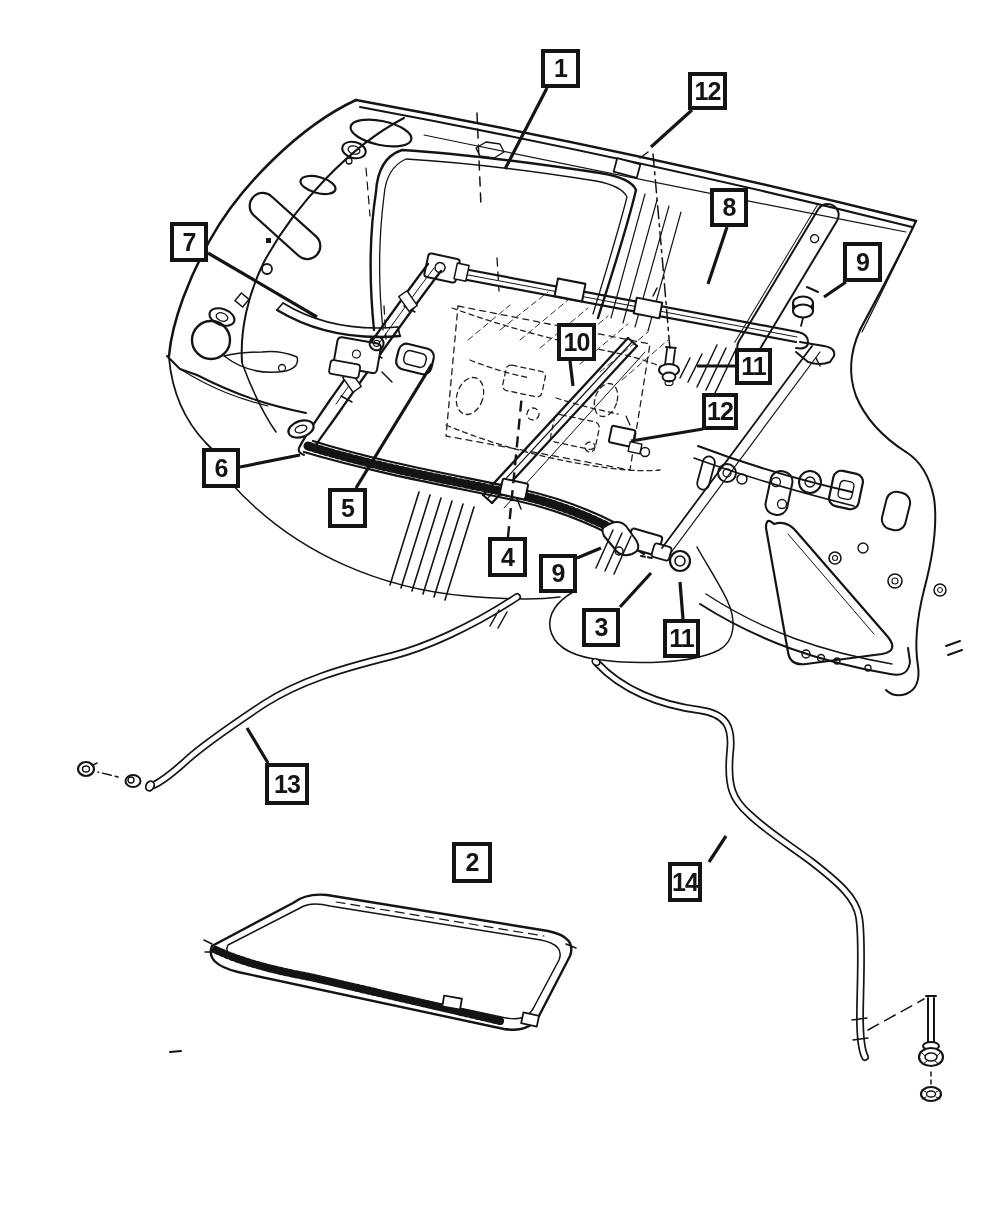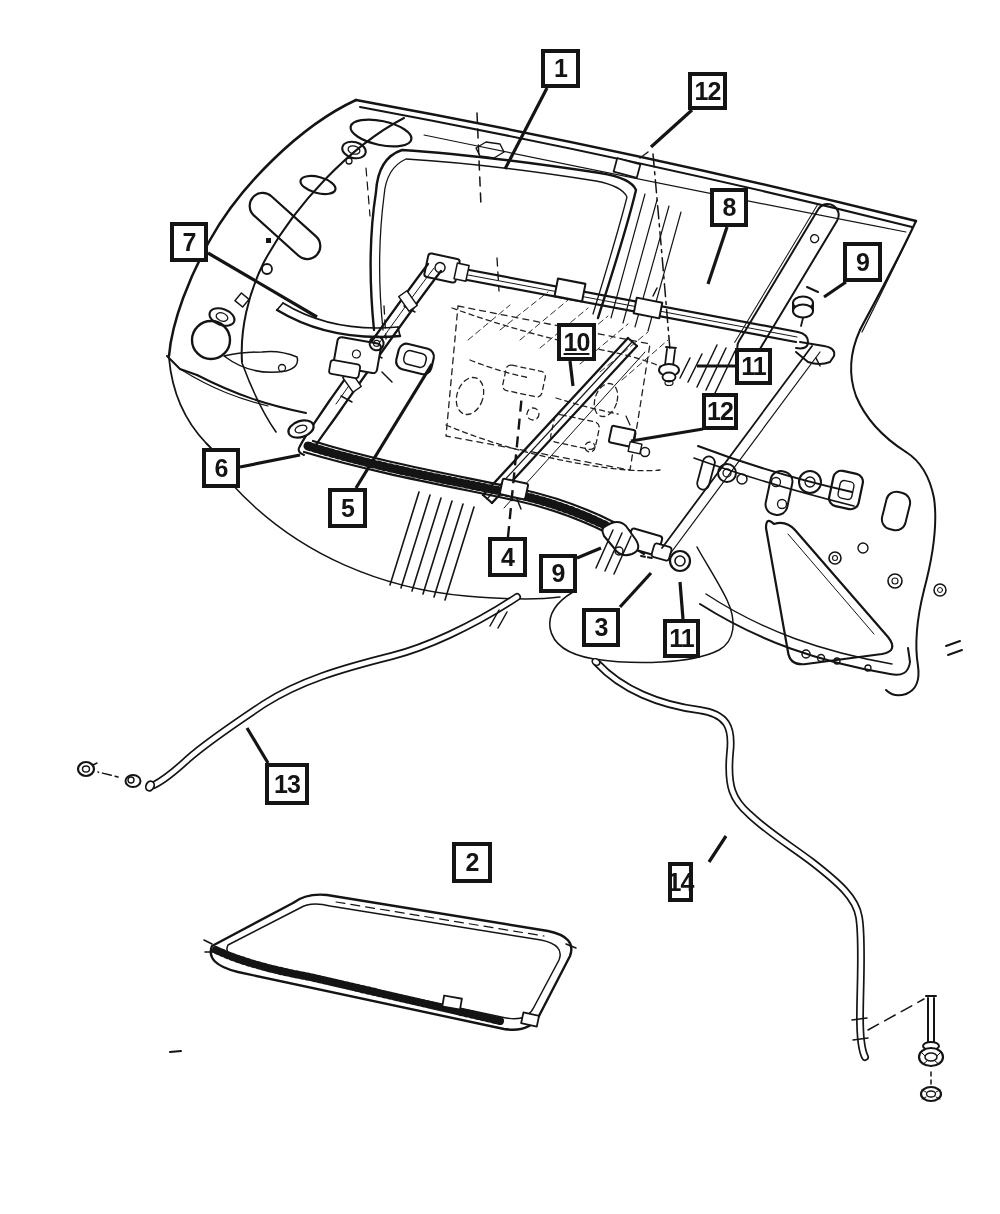--- a/index.html
+++ b/index.html
@@ -354,27 +354,27 @@
       <polyline points="268,763 247,728" class="leader"></polyline>
       <polyline points="709,862 726,836" class="leader"></polyline>
     </svg>
 
 <div id="callout-layer">
       <div class="callout" style="left: 541px; top: 49px; width: 39px; height: 39px;">1</div>
       <div class="callout" style="left: 688px; top: 72px; width: 39px; height: 38px;">12</div>
       <div class="callout" style="left: 710px; top: 188px; width: 38px; height: 39px;">8</div>
       <div class="callout" style="left: 843px; top: 242px; width: 39px; height: 40px;">9</div>
       <div class="callout" style="left: 170px; top: 222px; width: 38px; height: 40px;">7</div>
-      <div class="callout" style="left: 557px; top: 323px; width: 39px; height: 38px; text-decoration: underline;">10</div>
+      <div class="callout" style="left: 557px; top: 323px; width: 39px; height: 38px;">10</div>
       <div class="callout" style="left: 735px; top: 348px; width: 37px; height: 37px;">11</div>
       <div class="callout" style="left: 702px; top: 393px; width: 36px; height: 37px;">12</div>
       <div class="callout" style="left: 202px; top: 448px; width: 38px; height: 40px;">6</div>
       <div class="callout" style="left: 328px; top: 488px; width: 39px; height: 40px;">5</div>
       <div class="callout" style="left: 488px; top: 537px; width: 39px; height: 40px;">4</div>
       <div class="callout" style="left: 539px; top: 554px; width: 38px; height: 39px;">9</div>
       <div class="callout" style="left: 582px; top: 608px; width: 38px; height: 39px;">3</div>
       <div class="callout" style="left: 663px; top: 619px; width: 37px; height: 39px;">11</div>
       <div class="callout" style="left: 265px; top: 763px; width: 44px; height: 42px;">13</div>
       <div class="callout" style="left: 452px; top: 842px; width: 40px; height: 41px;">2</div>
-      <div class="callout" style="left: 668px; top: 862px; width: 25px; height: 40px;">14</div>
+      <div class="callout" style="left: 668px; top: 862px; width: 34px; height: 40px;">14</div>
     </div>
 
 </div>
 
 </body></html>

